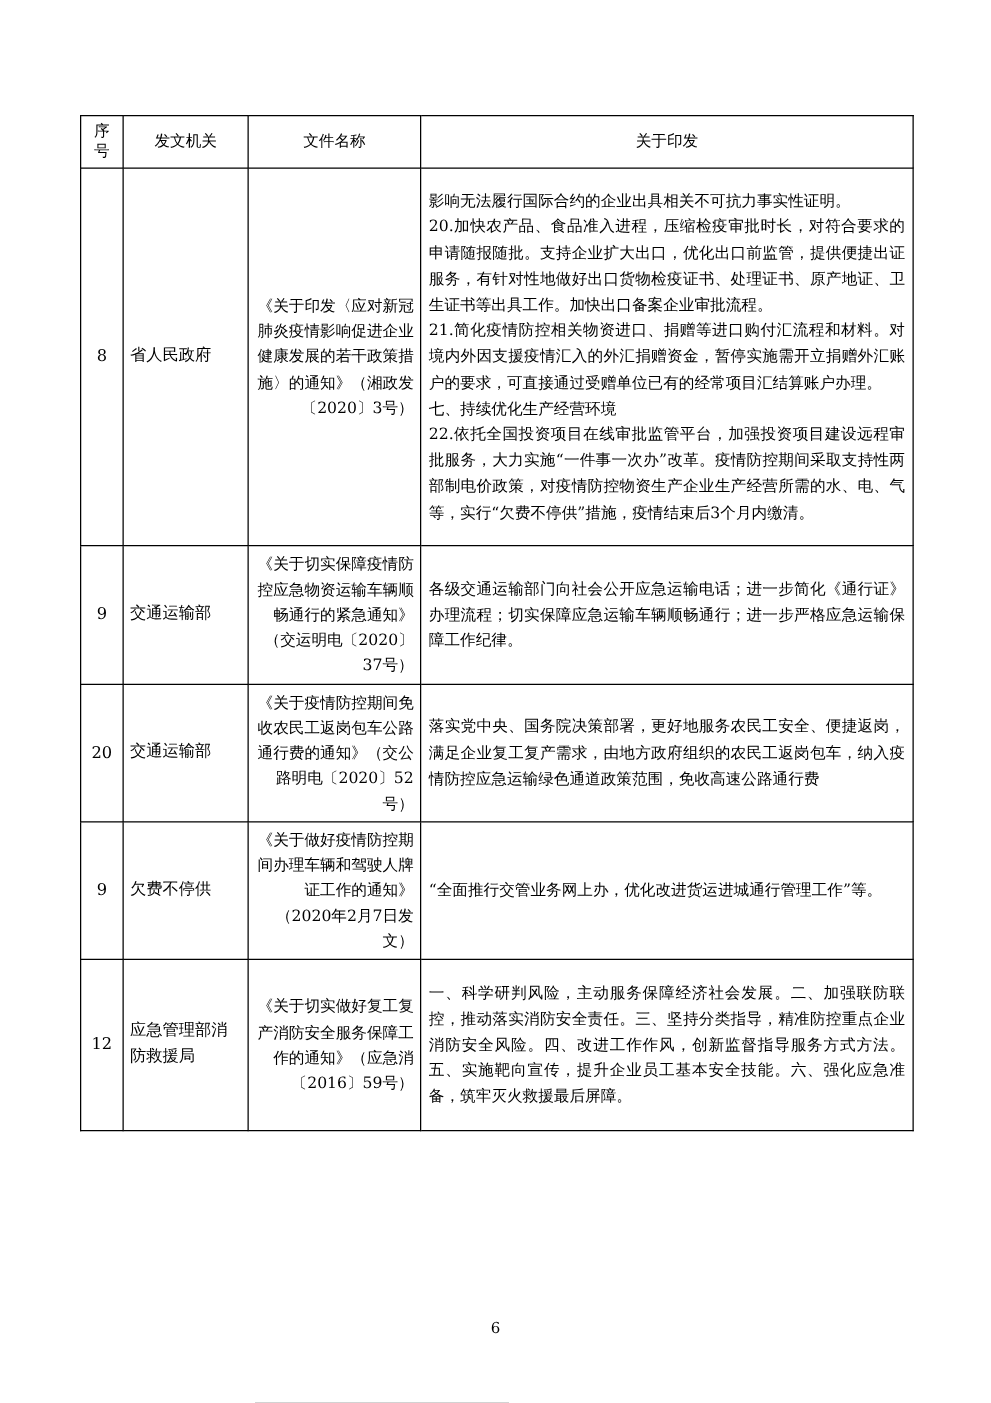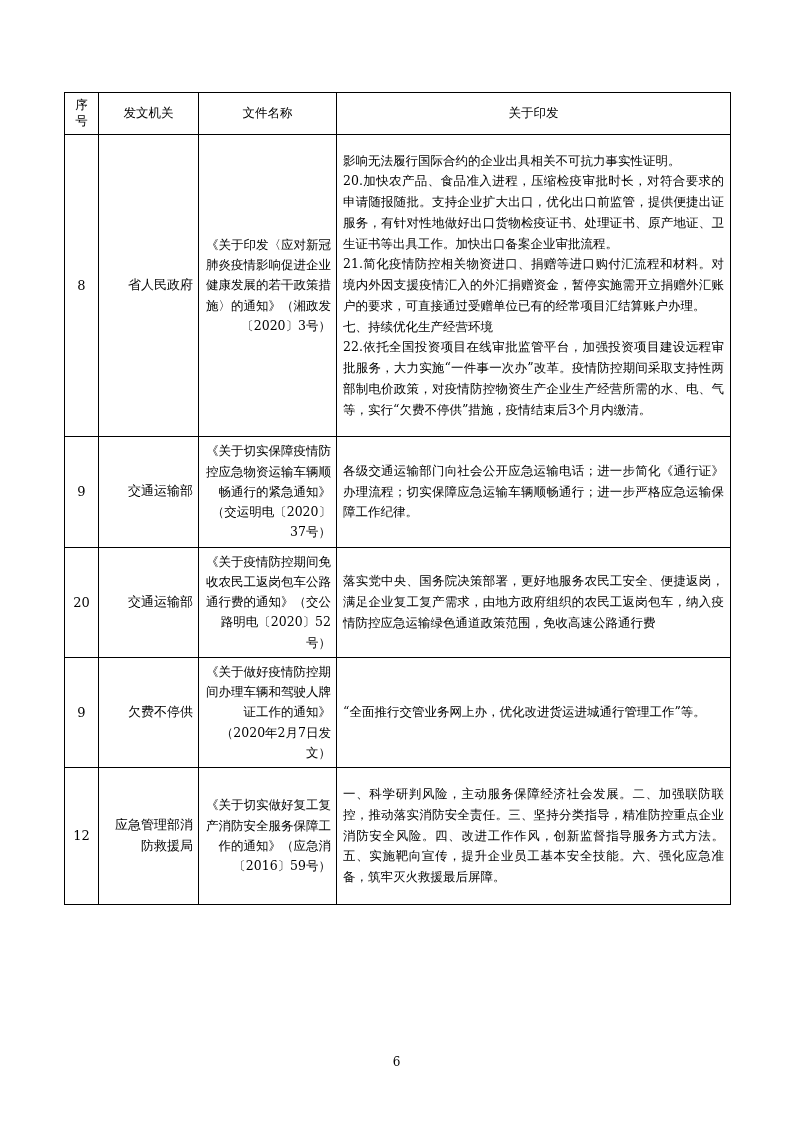--- a/index.html
+++ b/index.html
@@ -46,21 +46,21 @@
     padding: 7px 4px;
   }
   .hdr-seq {
     line-height: 1.3;
   }
   td.seq {
     text-align: center;
     font-size: 13px;
   }
   td.org {
-    text-align: right;
+    text-align: left;
     font-size: 13px;
     line-height: 1.6;
   }
   td.file {
     text-align: right;
     font-size: 12.5px;
     line-height: 1.62;
   }
   td.main {
     text-align: justify;

